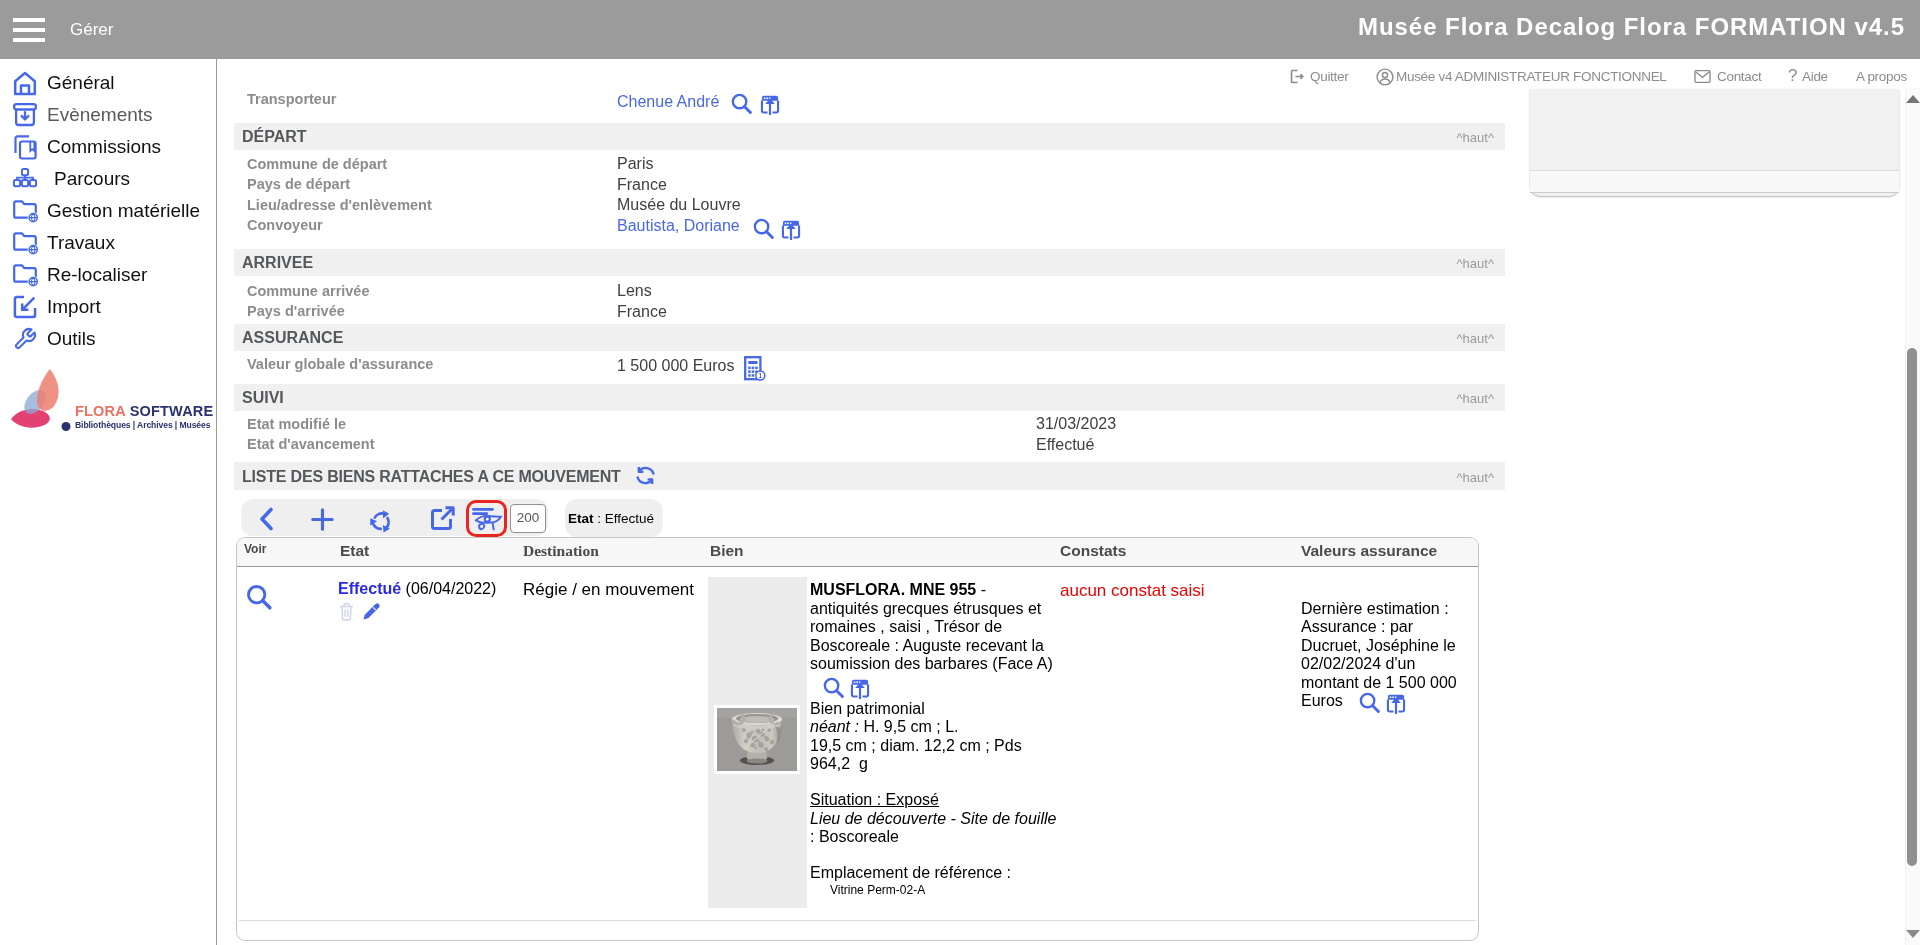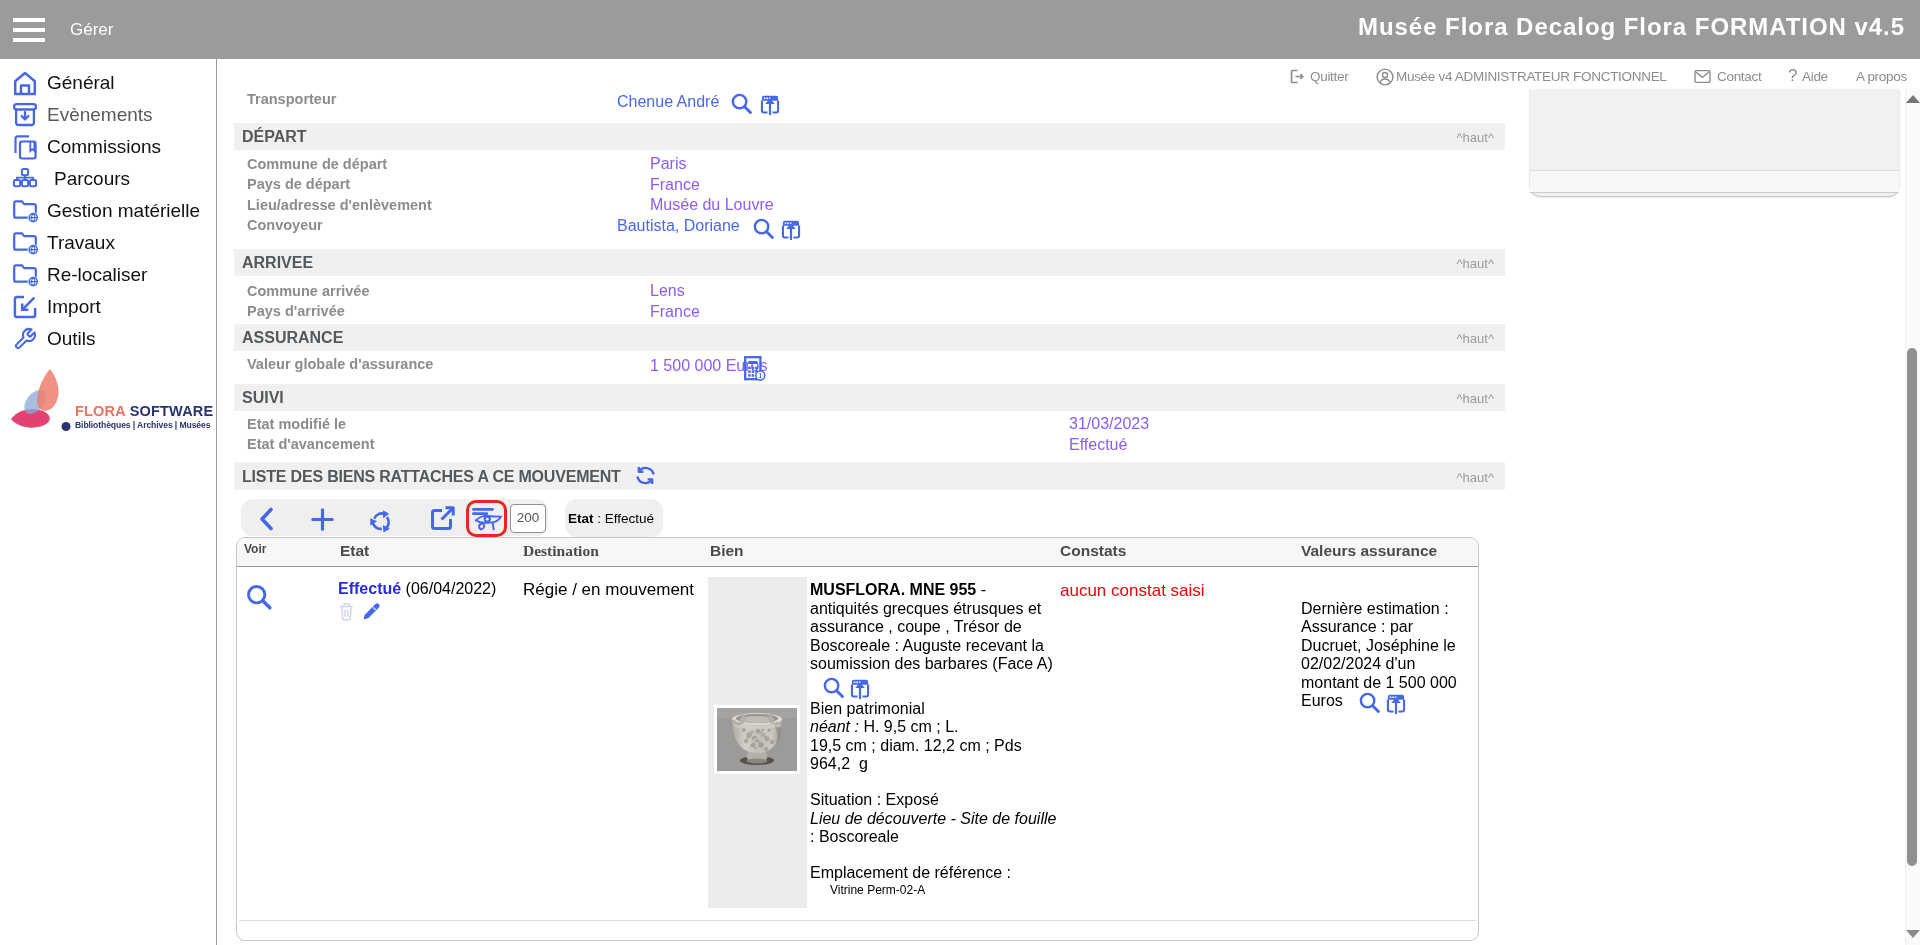--- a/index.html
+++ b/index.html
@@ -2,21 +2,21 @@
 <html lang="fr"><head>
 <meta charset="utf-8">
 <title>Musée Flora</title>
 <style>
   * { margin:0; padding:0; box-sizing:border-box; }
   html,body { width:1920px; height:945px; overflow:hidden; background:#fff;
     font-family:"Liberation Sans", sans-serif; position:relative; }
   .abs { position:absolute; }
   .t { position:absolute; white-space:nowrap; }
   .lbl { font-weight:bold; color:#8c8c8c; font-size:14.5px; line-height:18px; }
-  .val { color:#8b5cf6; font-size:16px; line-height:19px;margin-left:33px; }
+  .val { color:#404040; font-size:16px; line-height:19px; }
   .lnk { color:#4a67e8; font-size:16px; line-height:19px; }
   .bar { position:absolute; left:234px; width:1271px; height:27px; background:#f0f0f0; }
   .bar .bt { position:absolute; left:8px; top:5px; font-weight:bold; font-size:16px; color:#54585b; }
   .bar .haut { position:absolute; right:11px; top:7px; font-size:13px; color:#9a9a9a; }
   svg { position:absolute; overflow:visible; }
 </style>
 </head>
 <body>
 
 <div class="abs" style="left:0;top:0;width:1920px;height:59px;background:#9b9b9b;"></div>
@@ -376,21 +376,21 @@
         <circle cx="46" cy="22" r="1.4"></circle>
         <circle cx="39" cy="40" r="1.5"></circle>
     </g>
     <path d="M28 40 L60 13" stroke="#d5d2cc" stroke-width="1.2" opacity="0.8"></path>
     <path d="M58 18 Q62 27 59 37 Q64 32 64.5 21 Z" fill="#8d8a85" opacity="0.7"></path>
     <path d="M60 13 l3.5-2.5 2 1 -4 3 z" fill="#e2dfd9"></path>
   </svg>
 
   <div class="t" style="left:810px;top:581px;font-size:16px;"><b>MUSFLORA. MNE 955</b> -</div>
   <div class="t" style="left:810px;top:599.5px;font-size:16px;">antiquités grecques étrusques et</div>
-  <div class="t" style="left:810px;top:618px;font-size:16px;">assurance , coupe , Trésor de</div>
+  <div class="t" style="left:810px;top:618px;font-size:16px;">romaines , saisi , Trésor de</div>
   <div class="t" style="left:810px;top:636.5px;font-size:16px;text-align:center;">Boscoreale : Auguste recevant la</div>
   <div class="t" style="left:810px;top:655px;font-size:16px;">soumission des barbares (Face A)</div>
   <svg class="abs" style="left:822px;top:676px;" width="23" height="23" viewBox="0 0 24 24" fill="none" stroke="#4668e7">
     <circle cx="10" cy="10" r="7" stroke-width="2.5"></circle>
       <path d="M15.3 15.3 L21.3 21.3" stroke-width="3" stroke-linecap="round"></path>
   </svg>
   <svg class="abs" style="left:848.5px;top:676.5px;" width="22" height="22" viewBox="0 0 24 24" fill="none" stroke="#4668e7" stroke-width="2.3">
     <path d="M3.2 8.2 V19.3 a1.9 1.9 0 0 0 1.9 1.9 H9.3 M14.7 21.2 H18.9 a1.9 1.9 0 0 0 1.9-1.9 V8.2" stroke-width="2.3"></path>
     <path d="M3.2 8.4 V5 a1.9 1.9 0 0 1 1.9-1.9 H18.9 a1.9 1.9 0 0 1 1.9 1.9 V8.4 Z" fill="#4668e7" stroke="none"></path>
     <g fill="#fff" stroke="none">
@@ -400,21 +400,21 @@
       </g>
     <g fill="#4668e7" stroke="none">
         <rect x="10.8" y="11.5" width="2.4" height="12.5"></rect>
         <polygon points="12,5.6 6.8,11.9 17.2,11.9"></polygon>
       </g>
   </svg>
   <div class="t" style="left:810px;top:699.5px;font-size:16px;">Bien patrimonial</div>
   <div class="t" style="left:810px;top:718px;font-size:16px;"><i>néant :</i> H. 9,5 cm ; L.</div>
   <div class="t" style="left:810px;top:736.5px;font-size:16px;">19,5 cm ; diam. 12,2 cm ; Pds</div>
   <div class="t" style="left:810px;top:755px;font-size:16px;">964,2&nbsp;&nbsp;g</div>
-  <div class="t" style="left:810px;top:791px;font-size:16px;">Situation : Exposé</div>
+  <div class="t" style="left:810px;top:791px;font-size:16px;text-decoration:underline;">Situation : Exposé</div>
   <div class="t" style="left:810px;top:809.5px;font-size:16px;"><i>Lieu de découverte - Site de fouille</i></div>
   <div class="t" style="left:810px;top:828px;font-size:16px;">: Boscoreale</div>
   <div class="t" style="left:810px;top:864px;font-size:16px;">Emplacement de référence :</div>
   <div class="t" style="left:830px;top:882.5px;font-size:12px;">Vitrine Perm-02-A</div>
 
   <div class="t" style="left:1060px;top:581px;font-size:17px;color:#ed0000;">aucun constat saisi</div>
 
   <div class="t" style="left:1301px;top:599.5px;font-size:16px;">Dernière estimation :</div>
   <div class="t" style="left:1301px;top:618px;font-size:16px;">Assurance : par</div>
   <div class="t" style="left:1301px;top:636.5px;font-size:16px;">Ducruet, Joséphine le</div>

